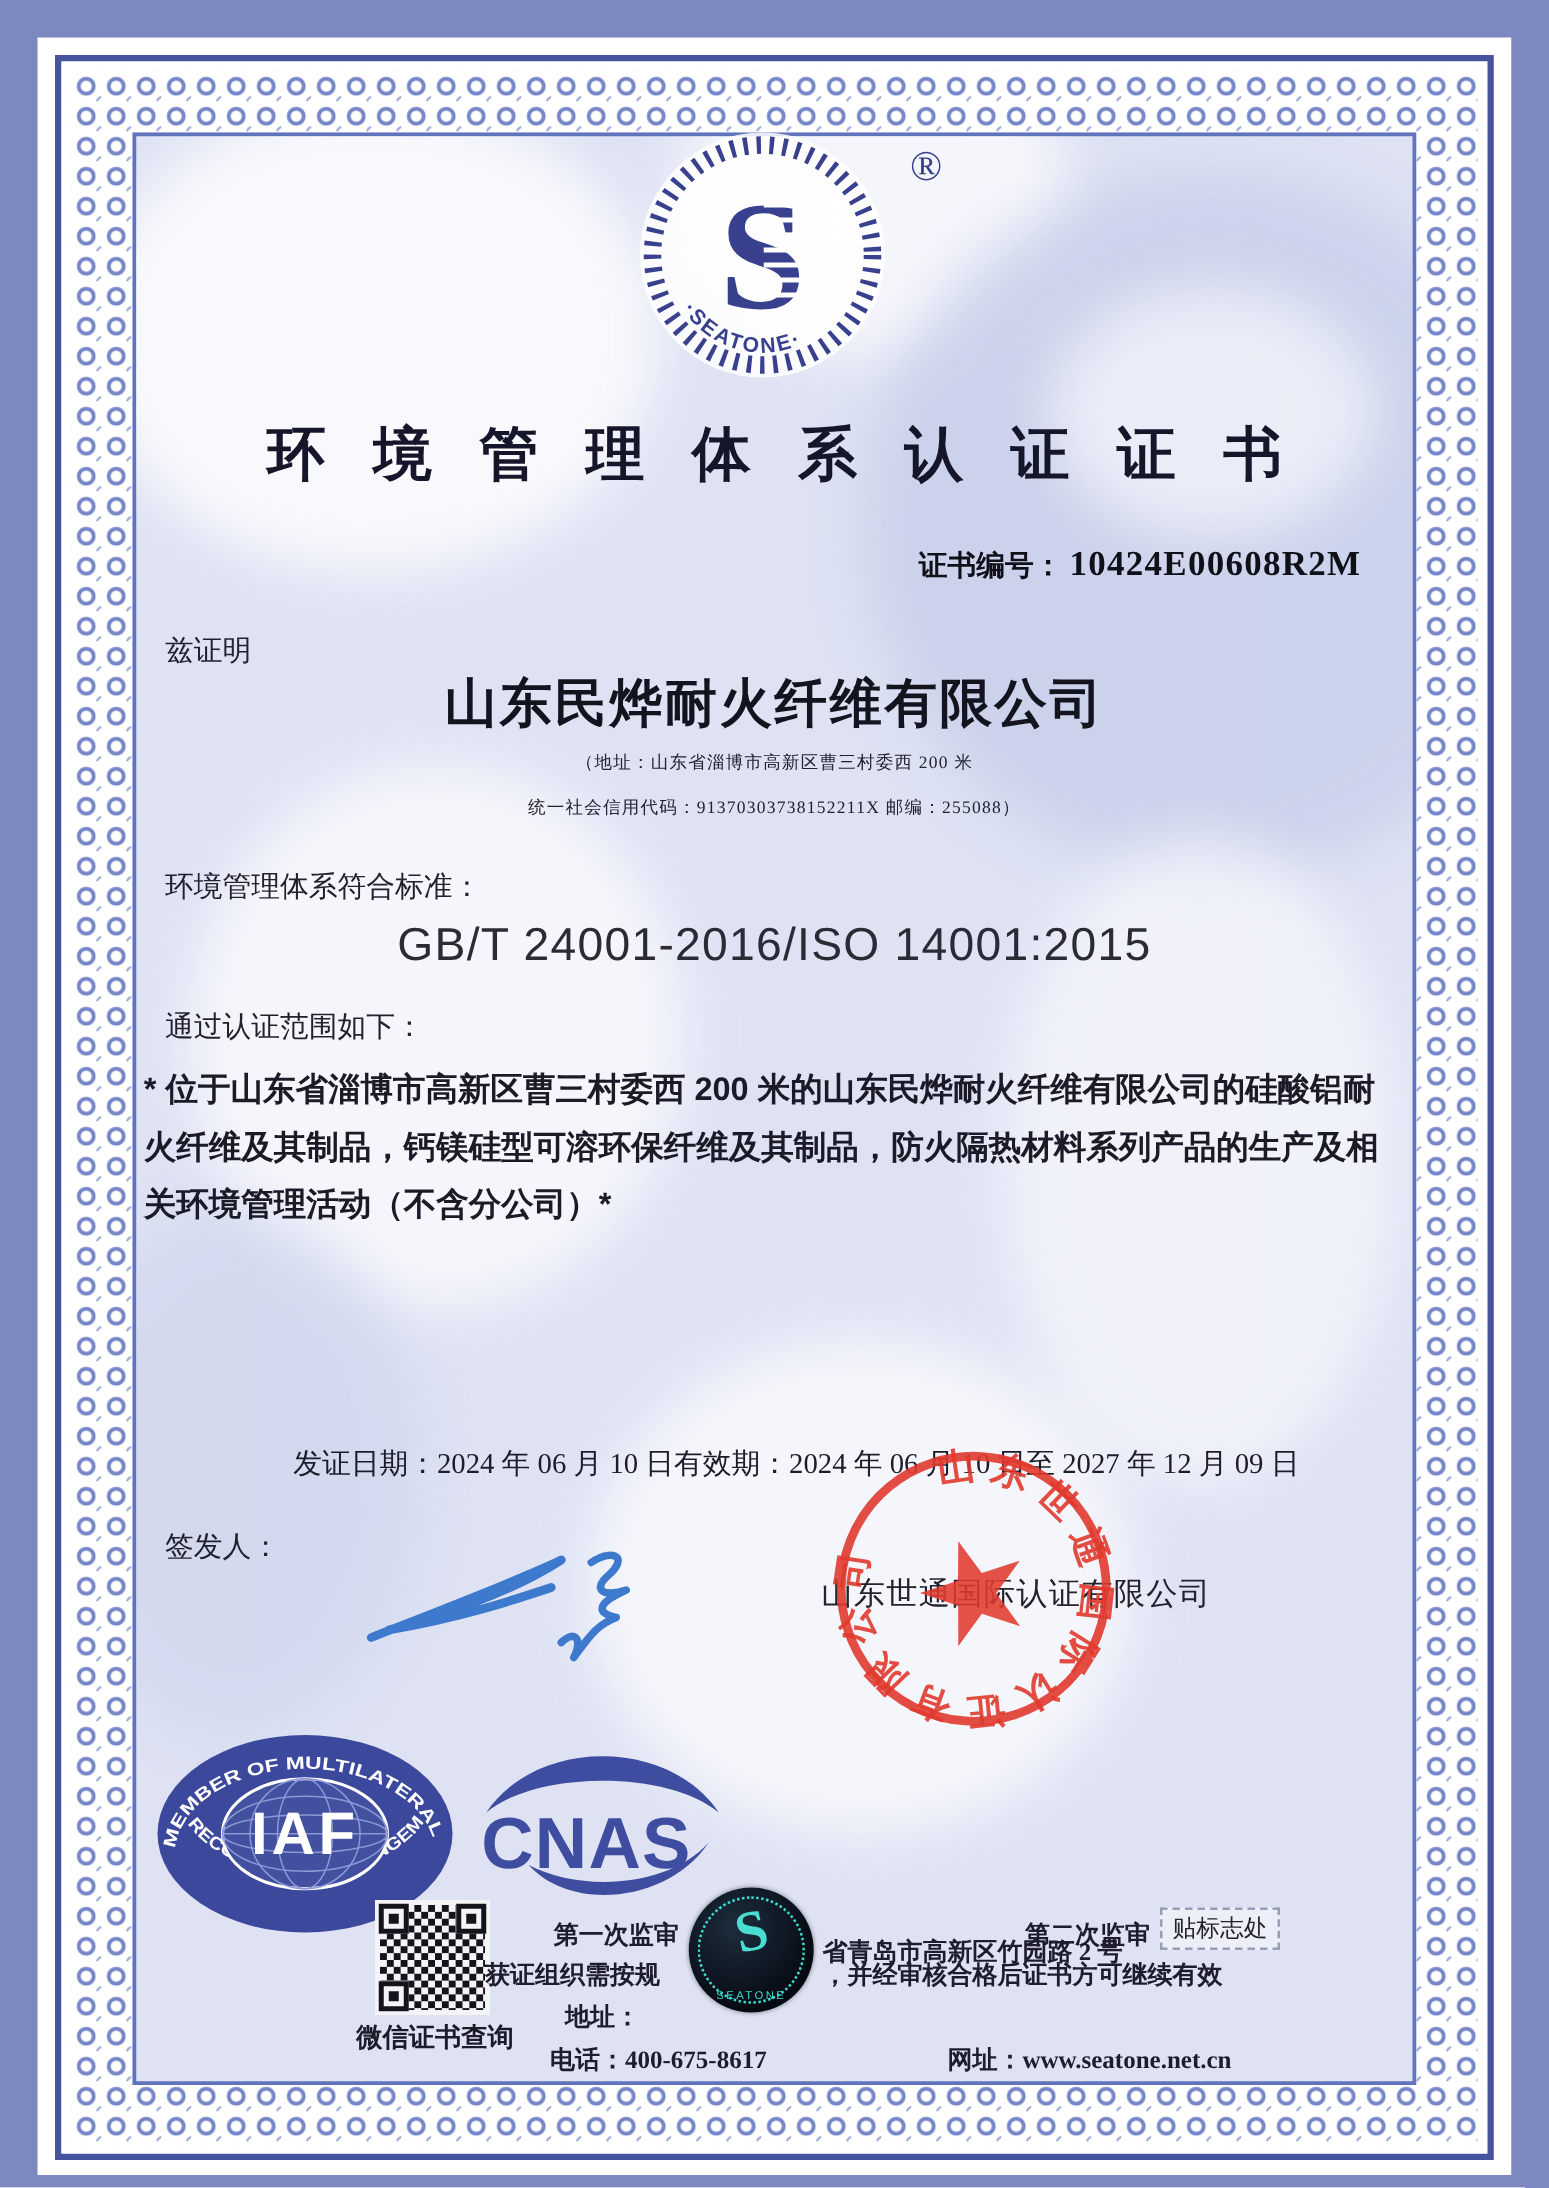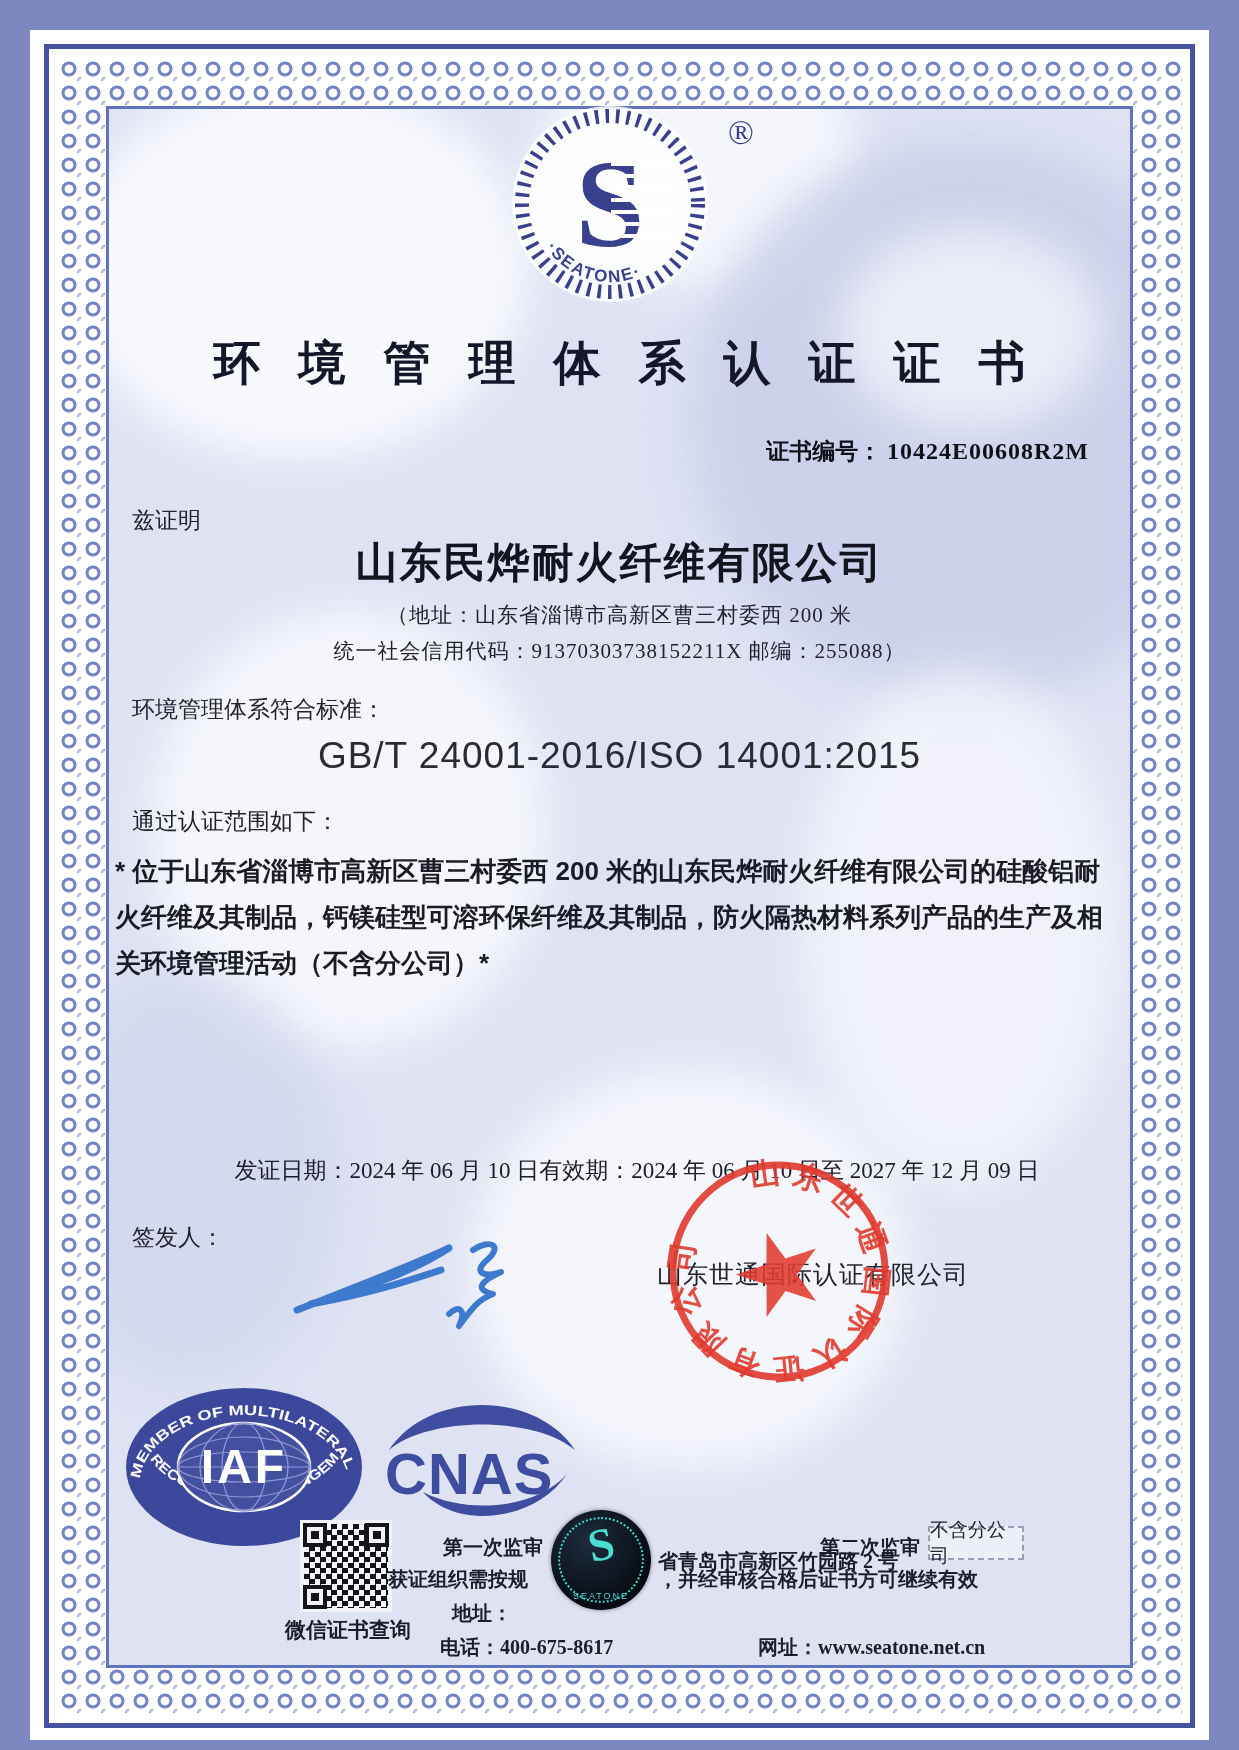--- a/index.html
+++ b/index.html
@@ -14,24 +14,24 @@
     background-size:24px 24px;}
   .frame-inner{position:absolute;left:106px;right:106px;top:106px;bottom:82px;background:#dee2f3;border:3px solid #6073bd;}
   .watermarks{position:absolute;left:109px;right:109px;top:109px;bottom:85px;overflow:hidden;}
   .wm{position:absolute;border-radius:50%;filter:blur(22px);}
   
   .content{position:absolute;inset:0;color:#1f1f30;}
   .abs{position:absolute;}
   .ctr{left:0;width:100%;text-align:center;}
   .title{top:332px;font-size:47px;font-weight:700;letter-spacing:38px;color:#16162a;text-indent:38px;}
   .certno{top:436px;right:150px;font-size:23px;font-weight:700;color:#101018;}
-  .certno .num{font-size:24px;letter-spacing:1px;}
+  .certno .num{font-size:28px;letter-spacing:1px;}
   .lbl{font-size:23px;color:#22222f;}
   .company{top:535px;font-size:42px;font-weight:700;color:#14141f;font-family:"Liberation Sans","DejaVu Sans",sans-serif;letter-spacing:2px;}
-  .addr{font-size:21px;color:#22222f;letter-spacing:1px;text-align:center;}
+  .addr{font-size:14px;color:#22222f;letter-spacing:1px;text-align:center;}
   .standard{top:735px;font-size:37px;color:#2b2b36;font-family:"Liberation Sans","DejaVu Sans",sans-serif;letter-spacing:1px;}
   .scope{left:115px;width:1010px;top:848px;font-size:26px;font-weight:700;line-height:46px;
          color:#1b1b28;font-family:"Liberation Sans","DejaVu Sans",sans-serif;}
   .notice{left:127px;width:990px;top:1022px;font-size:21px;line-height:42px;text-align:justify;color:#1f1f2e;}
   .dates{top:1155px;left:132px;right:125px;display:flex;justify-content:center;font-size:23px;color:#1c1c2a;padding-left:28px;}
   .issuer{left:618px;width:390px;top:1258px;font-size:25px;text-align:center;color:#23232f;
           font-family:"Liberation Sans","DejaVu Sans",sans-serif;letter-spacing:1px;}
   .stamp{left:663px;top:1155px;width:232px;height:232px;transform:rotate(-18deg);}
   .cnas-txt{left:640px;top:1386px;font-family:"Liberation Sans","DejaVu Sans",sans-serif;color:#2a2a35;}
   .cnas-txt .cn{font-size:25px;line-height:36px;}
@@ -192,21 +192,21 @@
           <div class="qr-fi"></div>
         </div>
       <div class="qr-f" style="left:3px;bottom:3px;">
           <div class="qr-fi"></div>
         </div>
     </div>
     <div class="abs wechat">微信证书查询</div>
 
     <div class="abs foot" style="left:443px;top:1534px;">第一次监审</div>
     <div class="abs foot" style="left:820px;top:1534px;">第二次监审</div>
-    <div class="abs sticker">不含分公司</div>
+    <div class="abs sticker">贴标志处</div>
 
     <div class="abs foot" style="left:388px;top:1566px;">获证组织需按规</div>
     <div class="abs foot" style="left:658px;top:1566px;">，并经审核合格后证书方可继续有效</div>
 
     <div class="abs foot" style="left:452px;top:1600px;">地址：</div>
     <div class="abs foot" style="left:658px;top:1548px;">省青岛市高新区竹园路 2 号</div>
 
     <div class="abs foot" style="left:440px;top:1634px;text-align:center;">电话：400-675-8617</div>
     <div class="abs foot" style="left:758px;top:1634px;">网址：www.seatone.net.cn</div>
 

